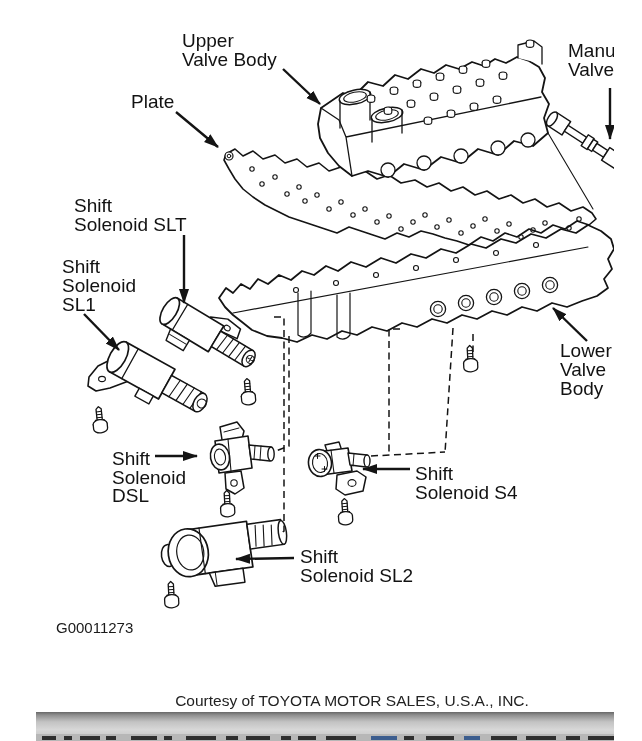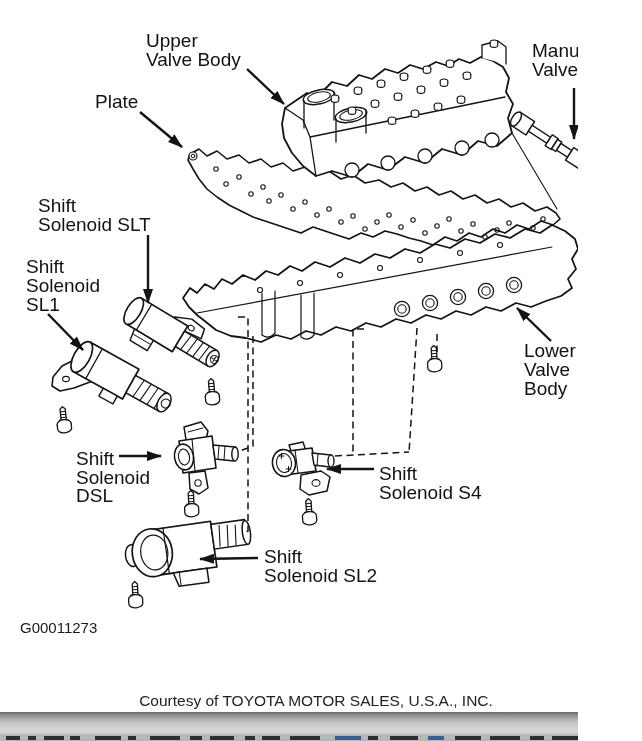--- a/index.html
+++ b/index.html
@@ -1,17 +1,17 @@
 <!DOCTYPE html>
 <html><head>
 <meta charset="utf-8">
 <style>
   html,body{margin:0;padding:0;background:#fff;}
   #page{position:relative;width:578px;height:741px;background:#ffffff;overflow:hidden;
-        font-family:"Liberation Sans",sans-serif;}
+        font-family:"Liberation Sans",sans-serif;margin-left:36px;}
   svg{position:absolute;left:0;top:0;}
   .ln{stroke:#141414;fill:none;stroke-linejoin:round;stroke-linecap:round;}
   .fw{stroke:#141414;fill:#ffffff;stroke-linejoin:round;stroke-linecap:round;}
   .lbl{font-family:"Liberation Sans",sans-serif;font-size:19px;fill:#121212;}
   .small{font-family:"Liberation Sans",sans-serif;font-size:15px;fill:#1a1a1a;}
   .credit{font-family:"Liberation Sans",sans-serif;font-size:15.5px;fill:#222;text-anchor:middle;}
   .dash{stroke:#141414;fill:none;stroke-width:1.5;stroke-dasharray:7 4.5;}
   .arrow{stroke:#141414;fill:none;stroke-width:2.4;}
 </style>
 </head>

